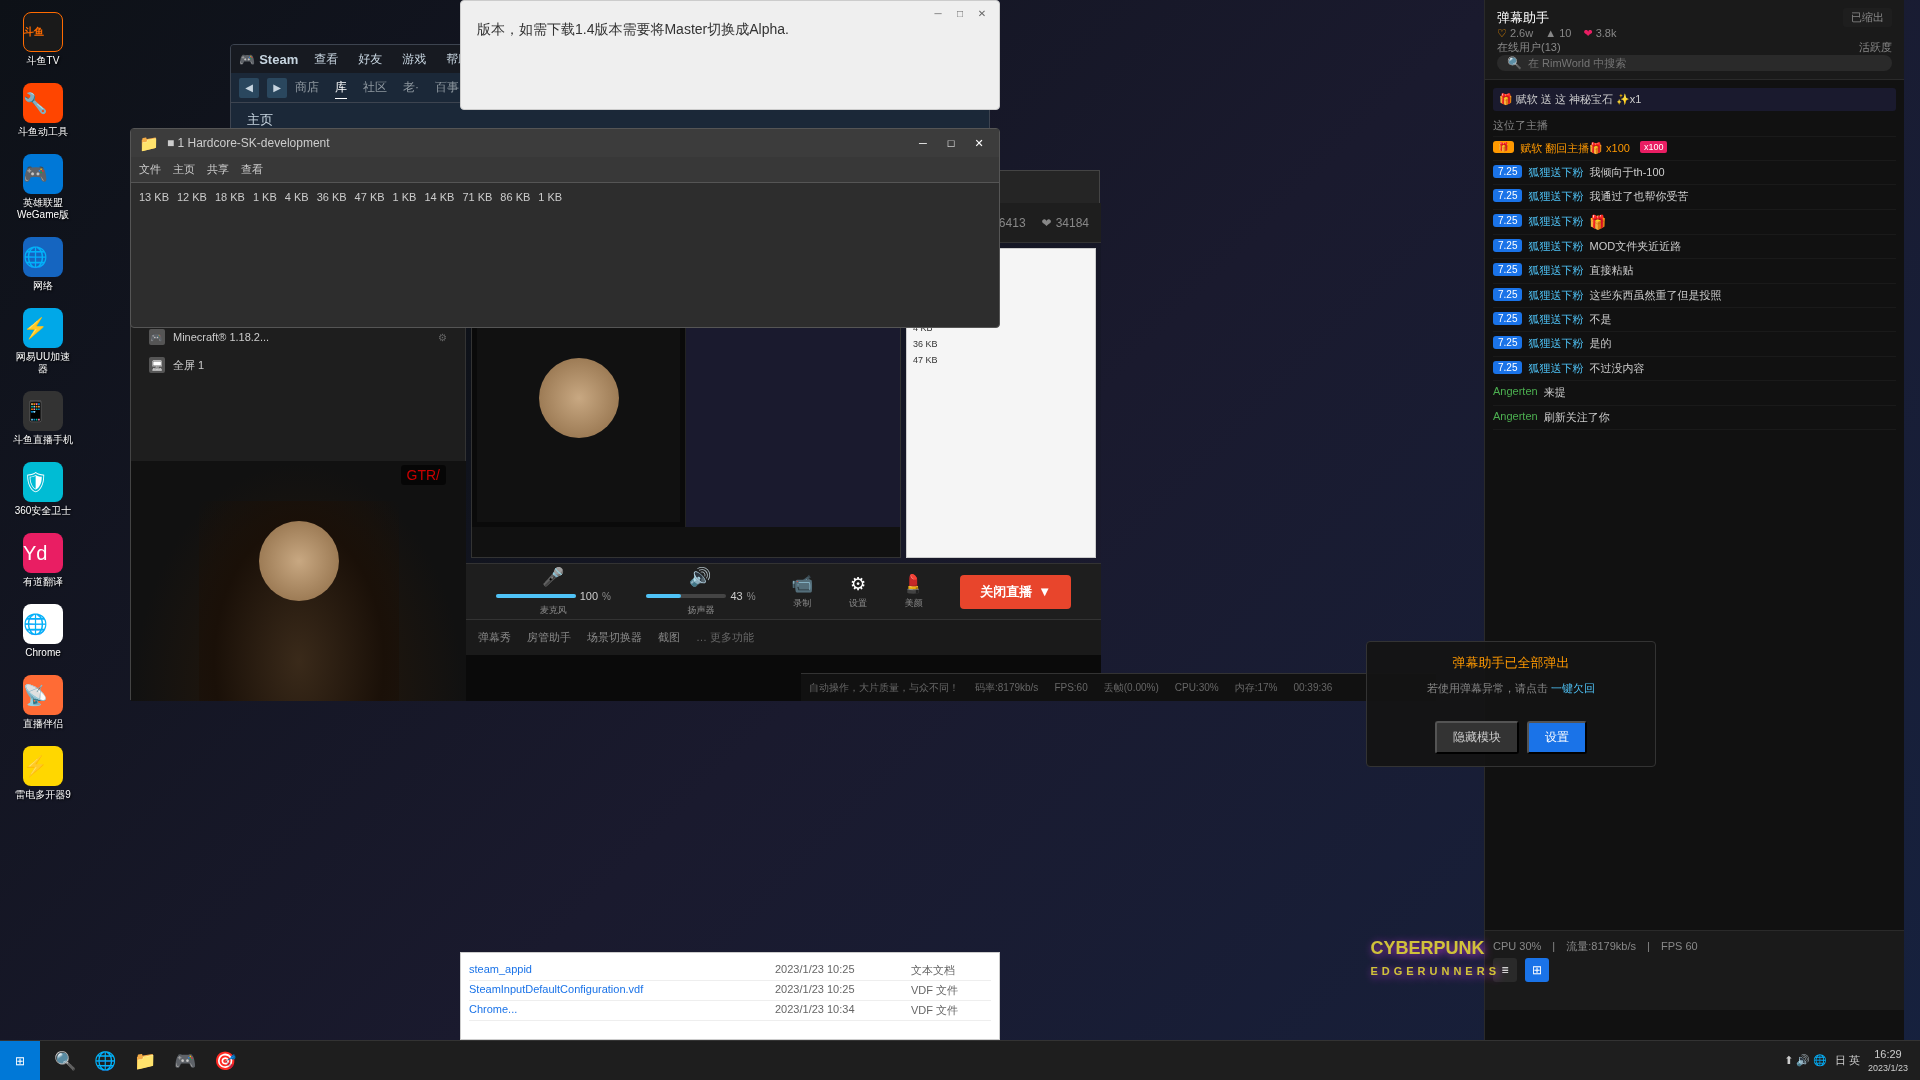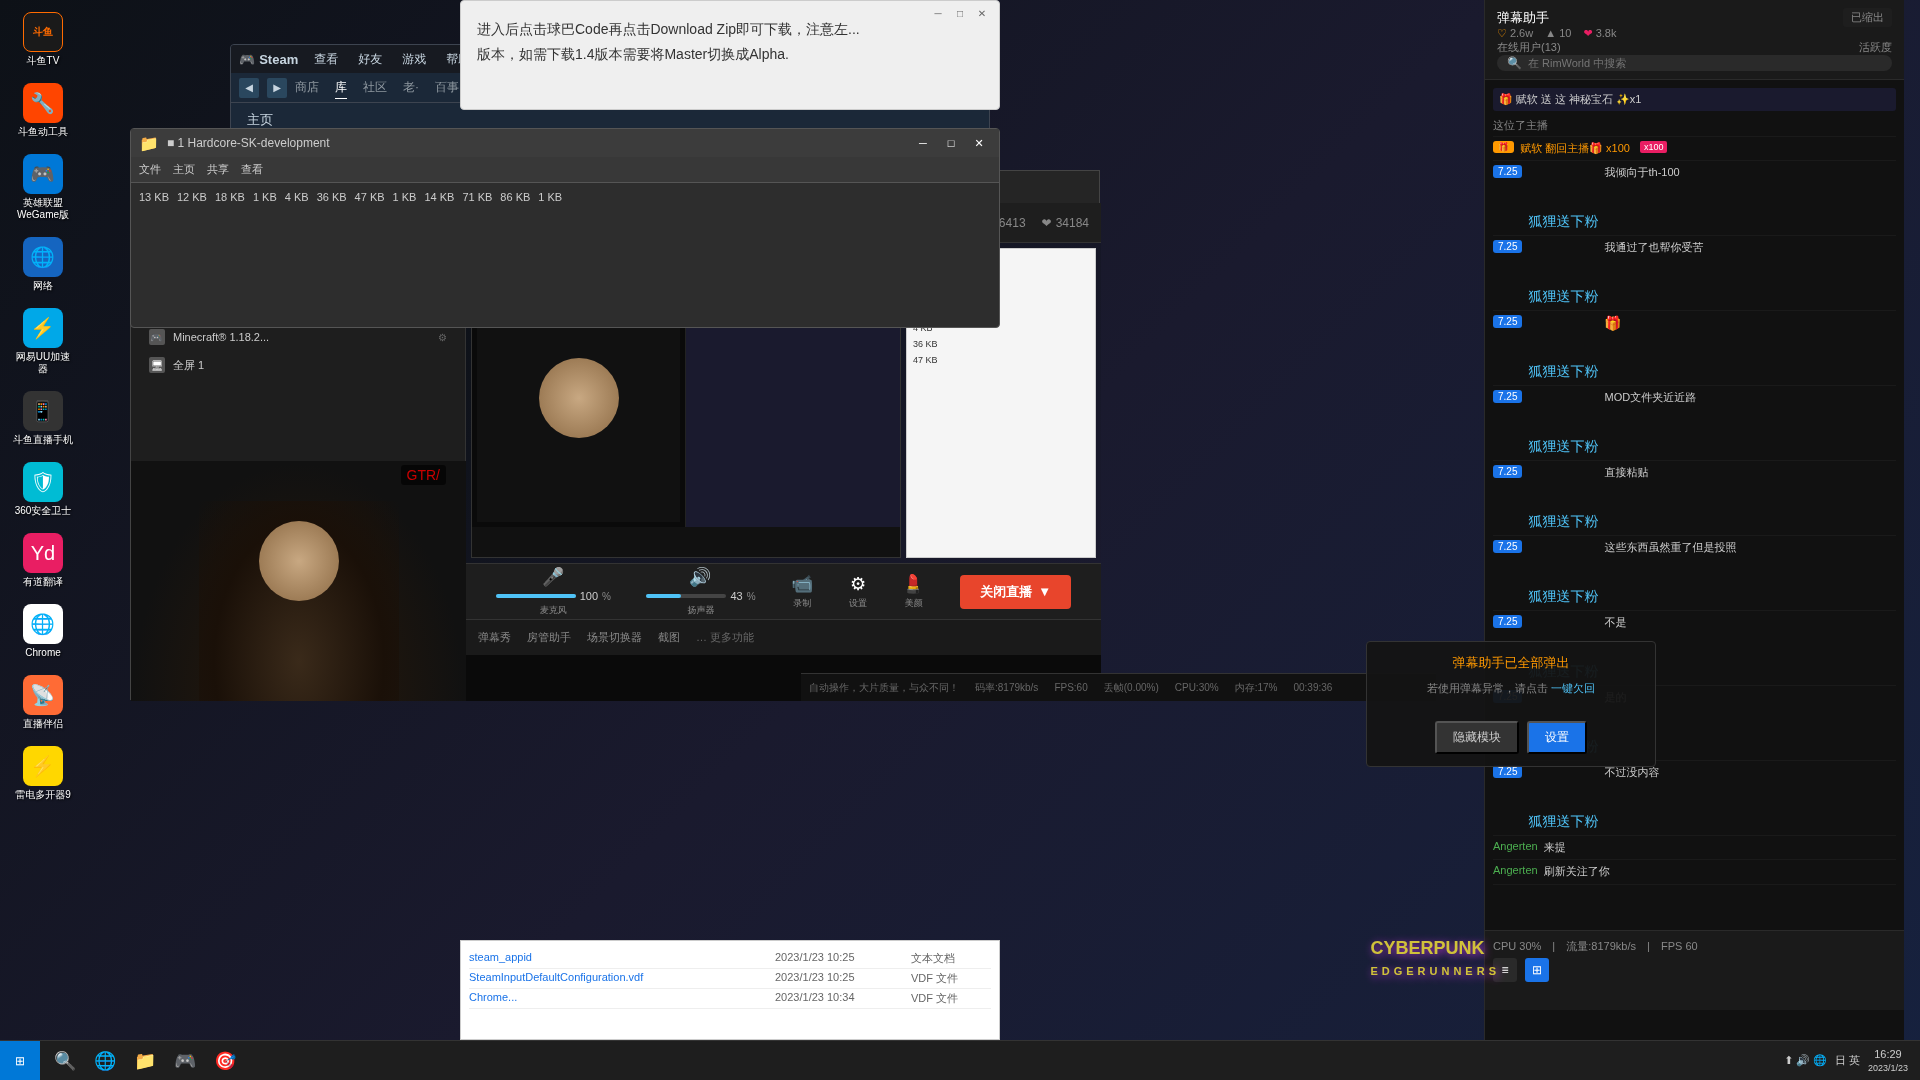--- a/index.html
+++ b/index.html
@@ -44,21 +44,20 @@
       padding: 4px;
       border-radius: 4px;
       width: 70px;
     }
     .desktop-icon .icon-img {
       width: 40px;
       height: 40px;
       border-radius: 8px;
       display: flex;
       align-items: center;
-      justify-content: center;
       font-size: 20px;
     }
     .desktop-icon .icon-label {
       font-size: 10px;
       color: #fff;
       text-align: center;
       text-shadow: 1px 1px 2px #000;
       line-height: 1.2;
     }
 
@@ -531,21 +530,21 @@
       border-bottom: 1px solid #1a1a1a;
     }
     .chat-badge {
       padding: 1px 5px;
       border-radius: 3px;
       font-size: 10px;
       white-space: nowrap;
       flex-shrink: 0;
     }
     .badge-blue { background: #1a73e8; }
-    .chat-user { font-size: 14px; color: #4fc3f7; white-space: nowrap; margin-top: 48px; }
+    .chat-user { font-size: 11px; color: #4fc3f7; white-space: nowrap; }
     .chat-text { font-size: 11px; color: #ccc; line-height: 1.4; }
     .chat-emoji { font-size: 14px; }
 
     .chat-footer {
       height: 80px;
       background: #1a1a1a;
       padding: 8px;
       border-top: 1px solid #2a2a2a;
     }
     .user-status {
@@ -579,21 +578,21 @@
     }
     .btn-gray { background: #333; color: #ccc; }
     .btn-blue { background: #1a73e8; color: #fff; }
 
     
     .file-viewer {
       position: absolute;
       bottom: 40px;
       left: 460px;
       width: 540px;
-      height: 100px;
+      height: 88px;
       background: #fff;
       border: 1px solid #ccc;
       z-index: 400;
       text-decoration: underline;
     }
     .file-viewer-content {
       padding: 8px;
       font-size: 11px;
       color: #333;
     }
@@ -708,21 +707,20 @@
       <span class="icon-label">雷电多开器9</span>
     </div>
   </div>
 
   <div class="notification-popup">
     <div class="notification-controls">
       <div class="notif-ctrl">─</div>
       <div class="notif-ctrl">□</div>
       <div class="notif-ctrl">✕</div>
     </div>
-    <div>进入后点击球巴Code再点击Download Zip即可下载，注意左...</div>
     <div>版本，如需下载1.4版本需要将Master切换成Alpha.</div>
   </div>
 
   <div class="steam-window">
     <div class="steam-titlebar">
       <div class="steam-logo">
         <span style="color:#c7d5e0;">🎮</span>
         <span>Steam</span>
       </div>
       <div class="steam-menu">

